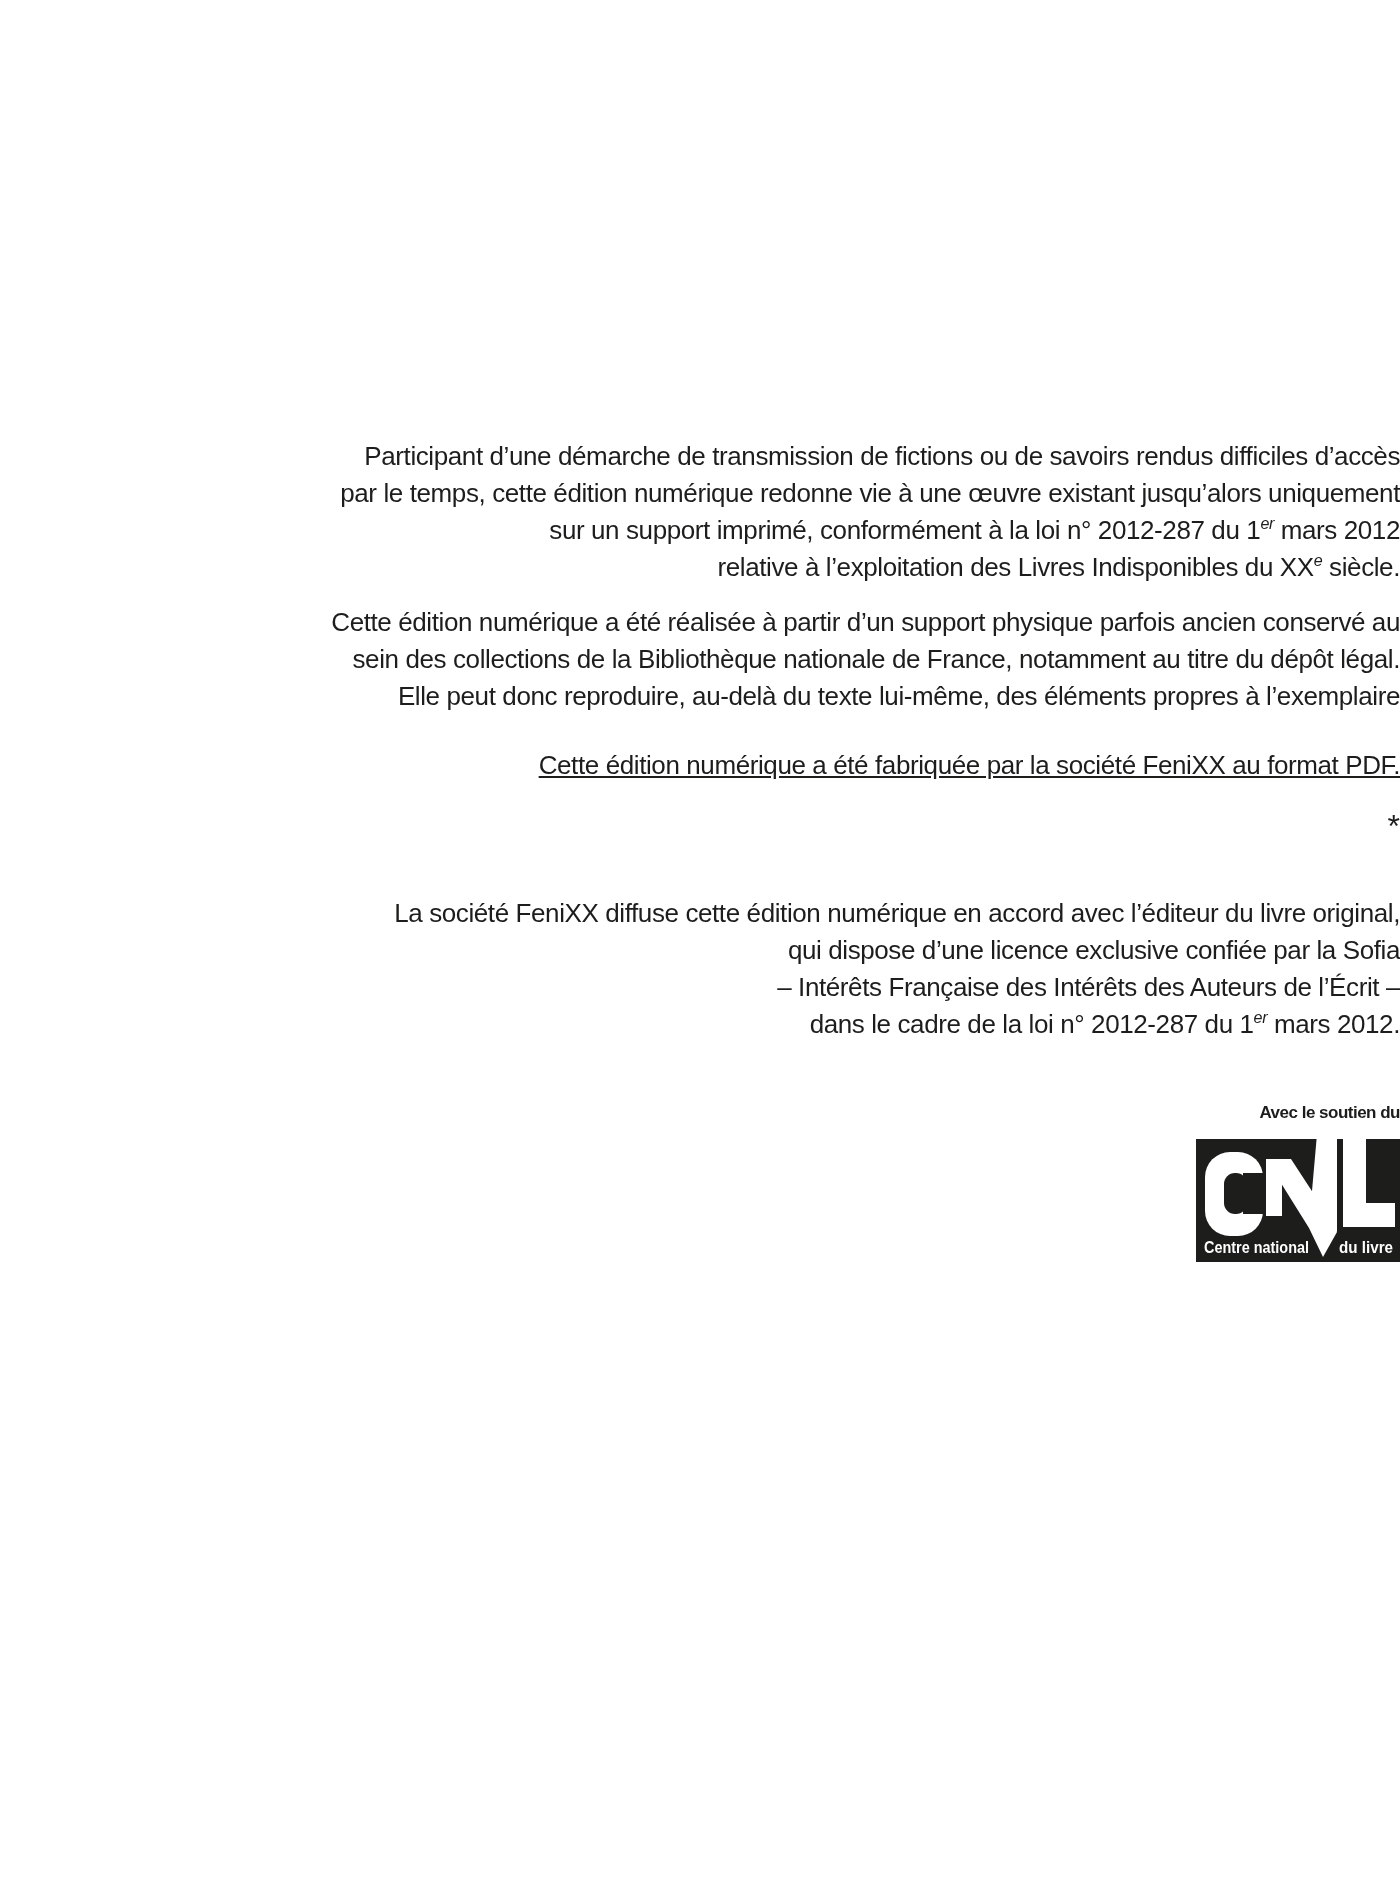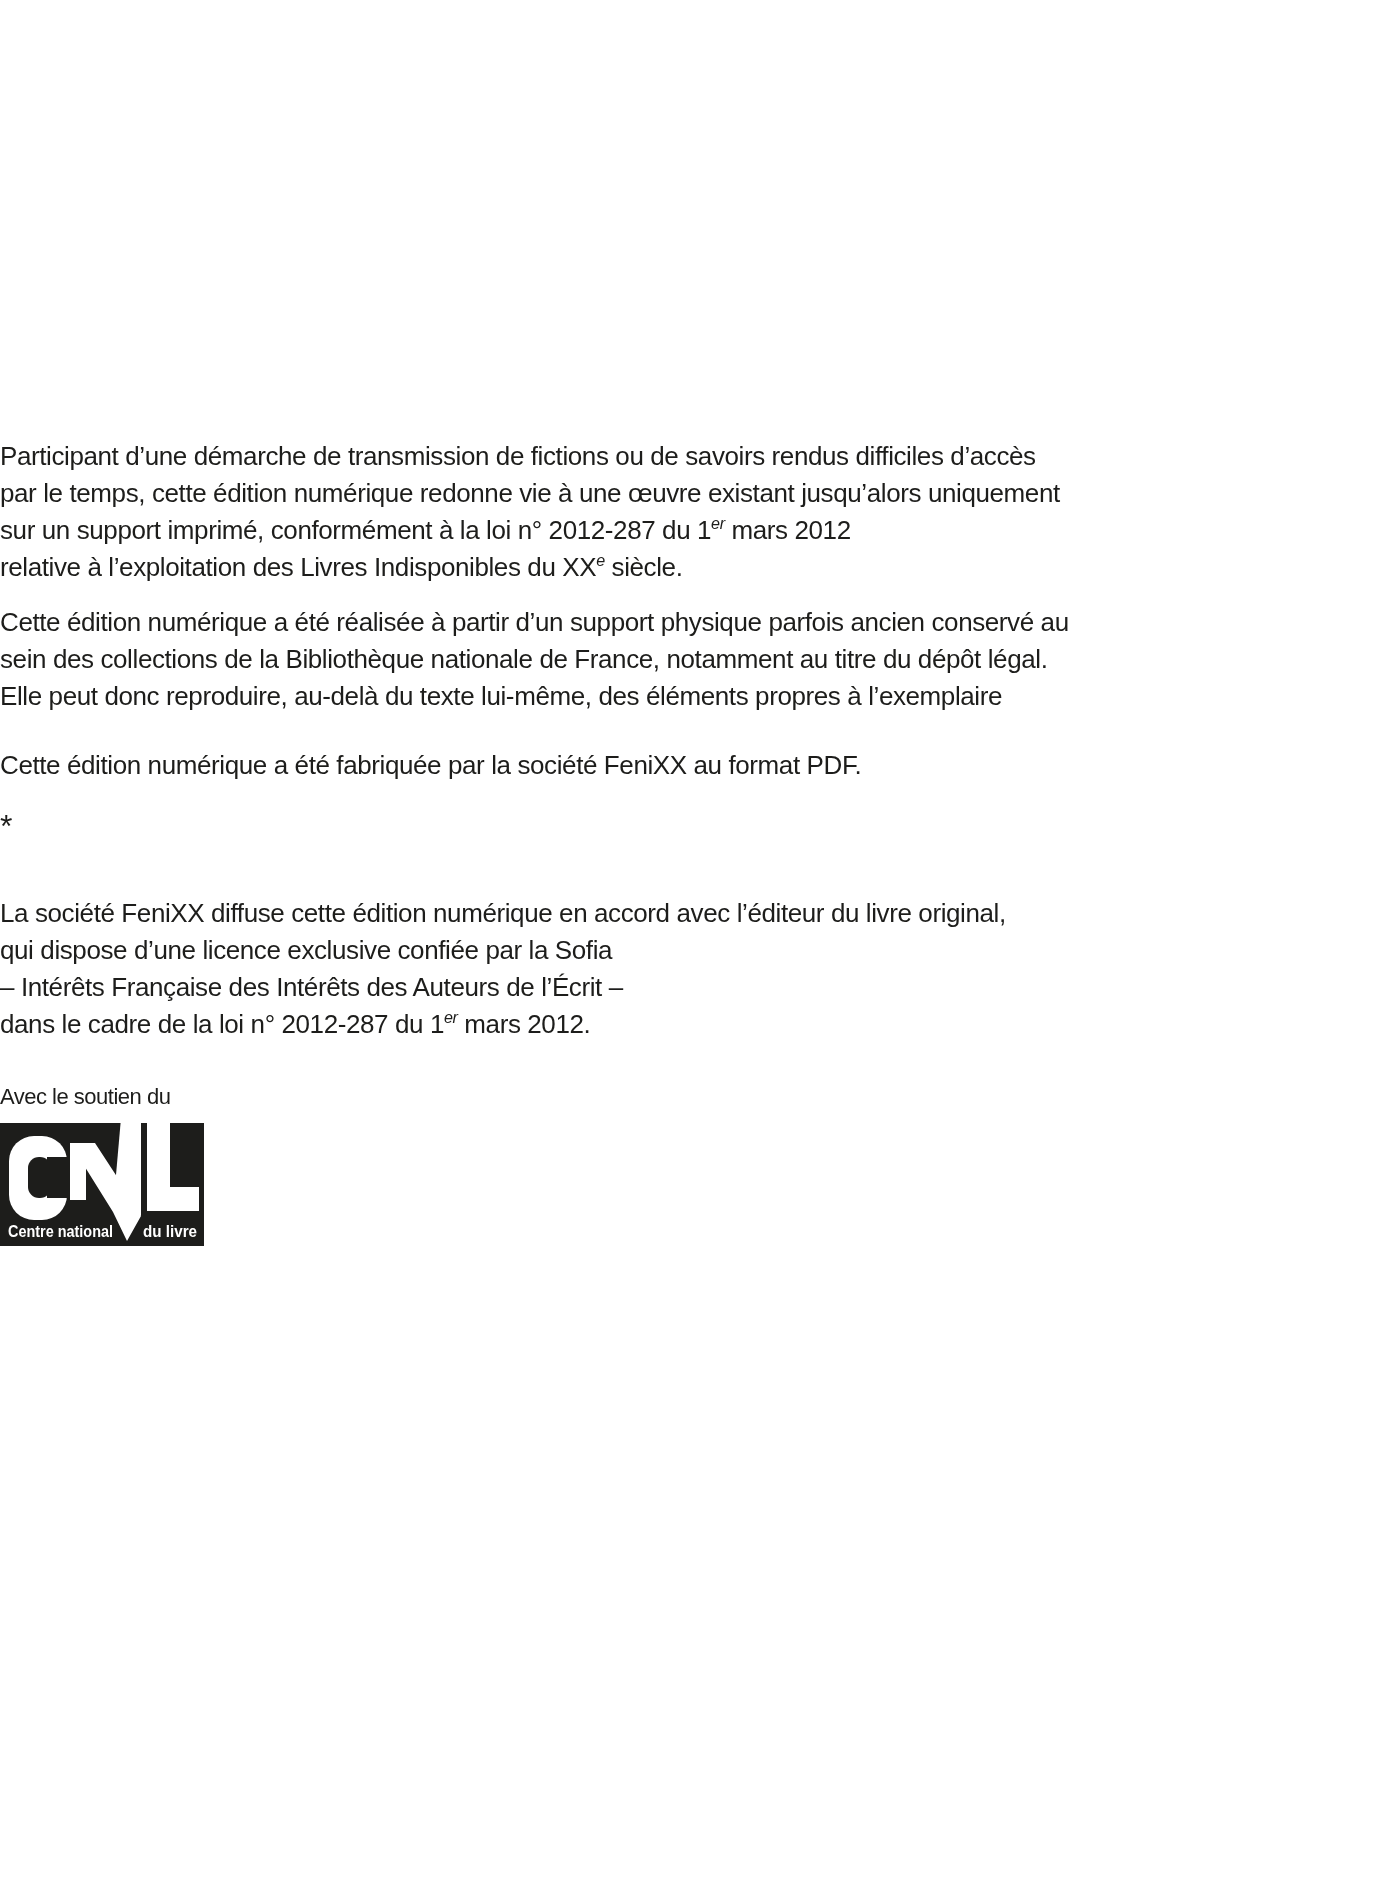--- a/index.html
+++ b/index.html
@@ -12,47 +12,47 @@
     background: #ffffff;
     overflow: hidden;
     font-family: "Liberation Sans", "DejaVu Sans", sans-serif;
     color: #1d1d1b;
   }
   .doc {
     width: 1400px;
     height: 1901px;
     box-sizing: border-box;
     padding-top: 438px;
-    text-align: left;
+    text-align: right;
   }
   .para .line {
     font-size: 26px;
     line-height: 37px;
     letter-spacing: -0.4px;
     white-space: nowrap;
   }
   .para .line sup {
     font-size: 0.62em;
     vertical-align: super;
     line-height: 0;
     font-style: italic;
   }
   .para-p2 { margin-top: 18px; }
-  .para-p3 { margin-top: 32px; }
+  .para-p3 { margin-top: 32px; text-decoration: underline; }
   .para-p4 { margin-top: 34px; }
   .separator {
     margin-top: 24px;
     font-size: 32px;
     line-height: 37px;
   }
   .block2 { margin-top: 50px; }
   .support-caption {
-    margin-top: 40px;
-    font-size: 22px;
-    font-weight: 400;
+    margin-top: 56px;
+    font-size: 17px;
+    font-weight: 700;
     line-height: 28px;
     letter-spacing: -0.5px;
   }
   .logo-wrap {
     margin-top: 4px;
     line-height: 0;
   }
   .logo-wrap svg {
     display: inline-block;
   }

